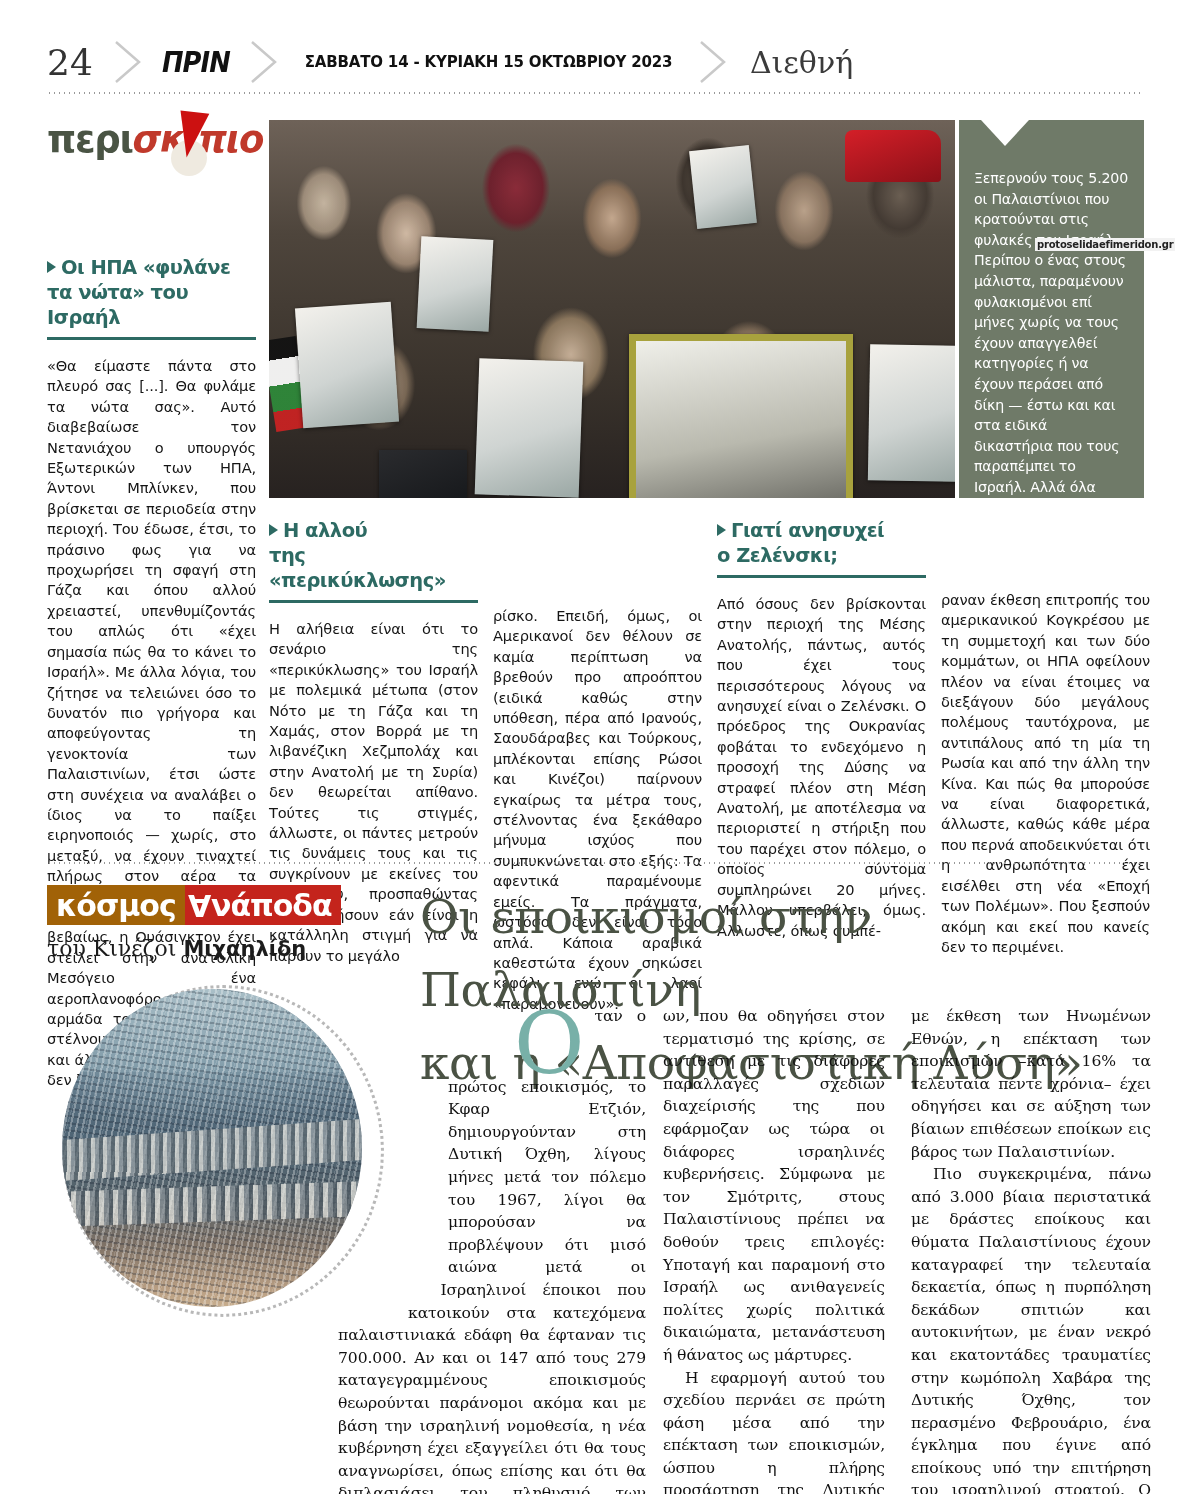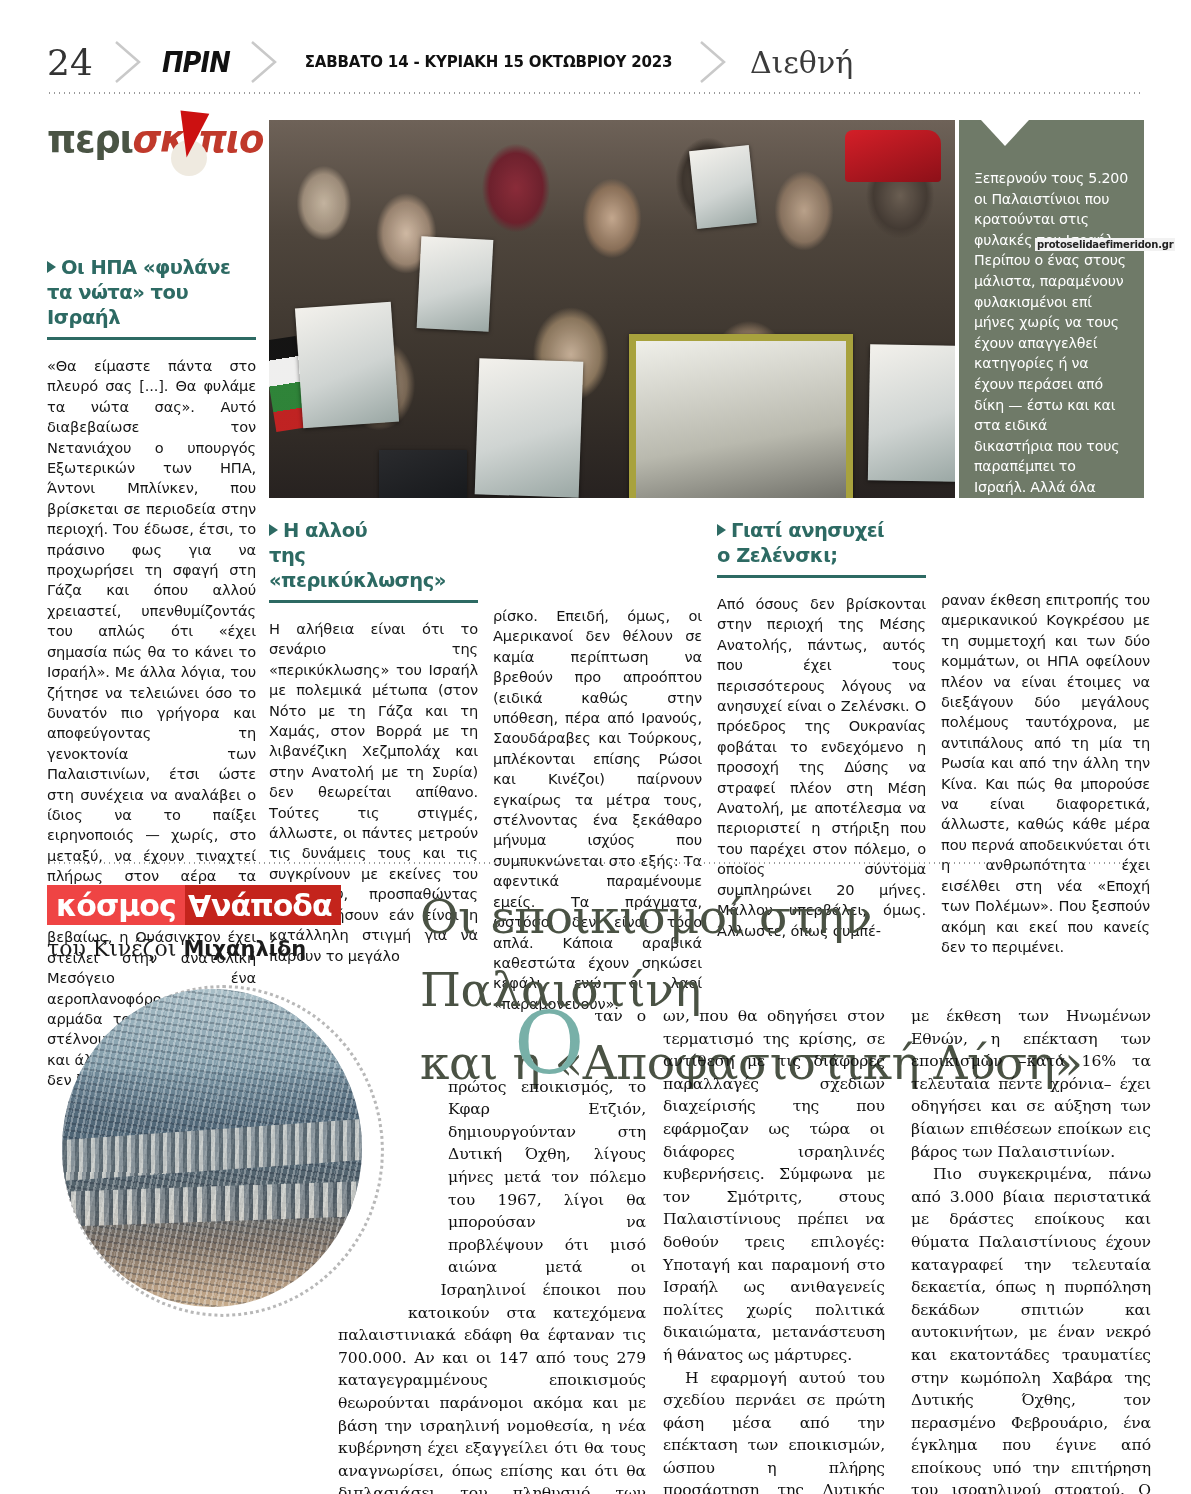--- a/index.html
+++ b/index.html
@@ -174,21 +174,21 @@
   .colbody{margin-top:16px;}
   .spacer-head{height:72px;}
 
   
   .dotrule.mid{top:862px;}
 
   
   .kosmos{position:absolute;left:47px;top:885px;}
   .kosmos .tag{display:inline-flex;height:40px;align-items:stretch;}
   .kosmos .k1{
-    background:#ef4444;color:#fff;display:flex;align-items:center;
+    background:#a16207;color:#fff;display:flex;align-items:center;
     padding:0 9px;font-family:"DejaVu Sans", sans-serif;font-weight:bold;
     font-size:30px;letter-spacing:-1px;
   }
   .kosmos .k2{
     background:#c4241c;color:#fff;display:flex;align-items:center;
     padding:0 9px 0 4px;font-family:"DejaVu Sans", sans-serif;font-weight:bold;
     font-size:30px;letter-spacing:-1px;
   }
   .kosmos .flipA{display:inline-block;transform:rotate(180deg);}
   .byline{

